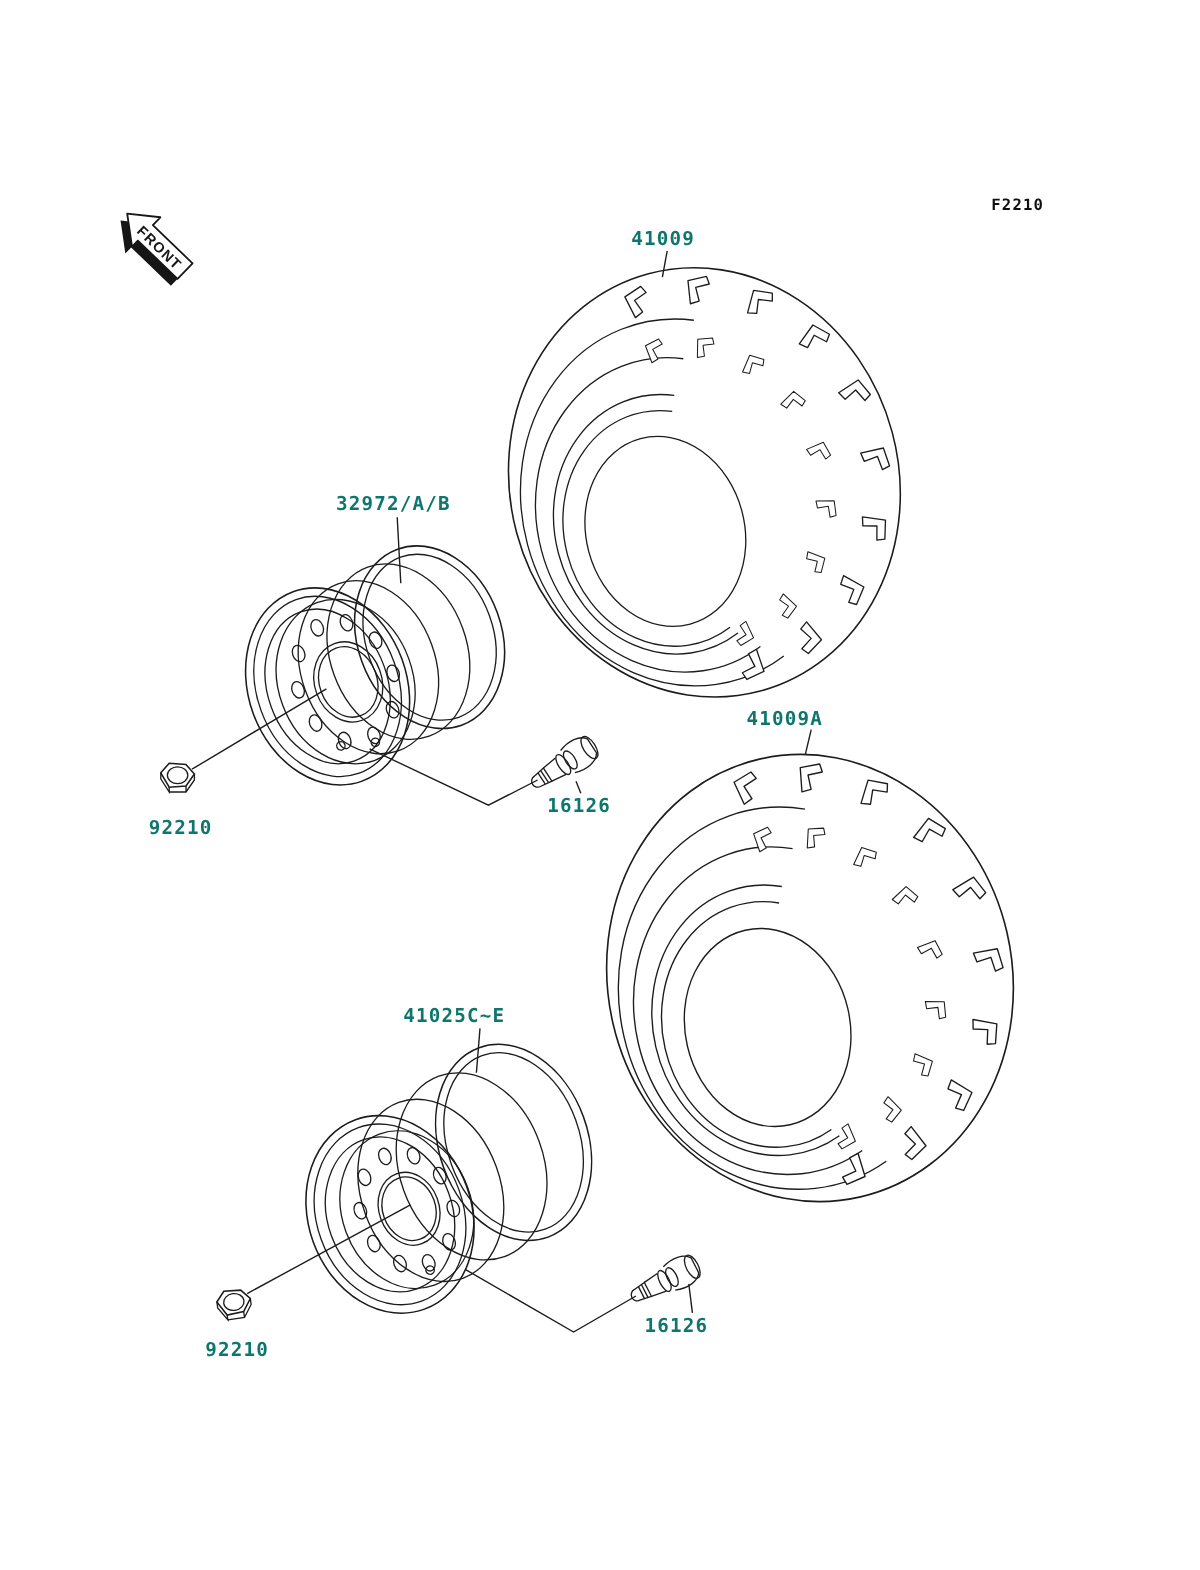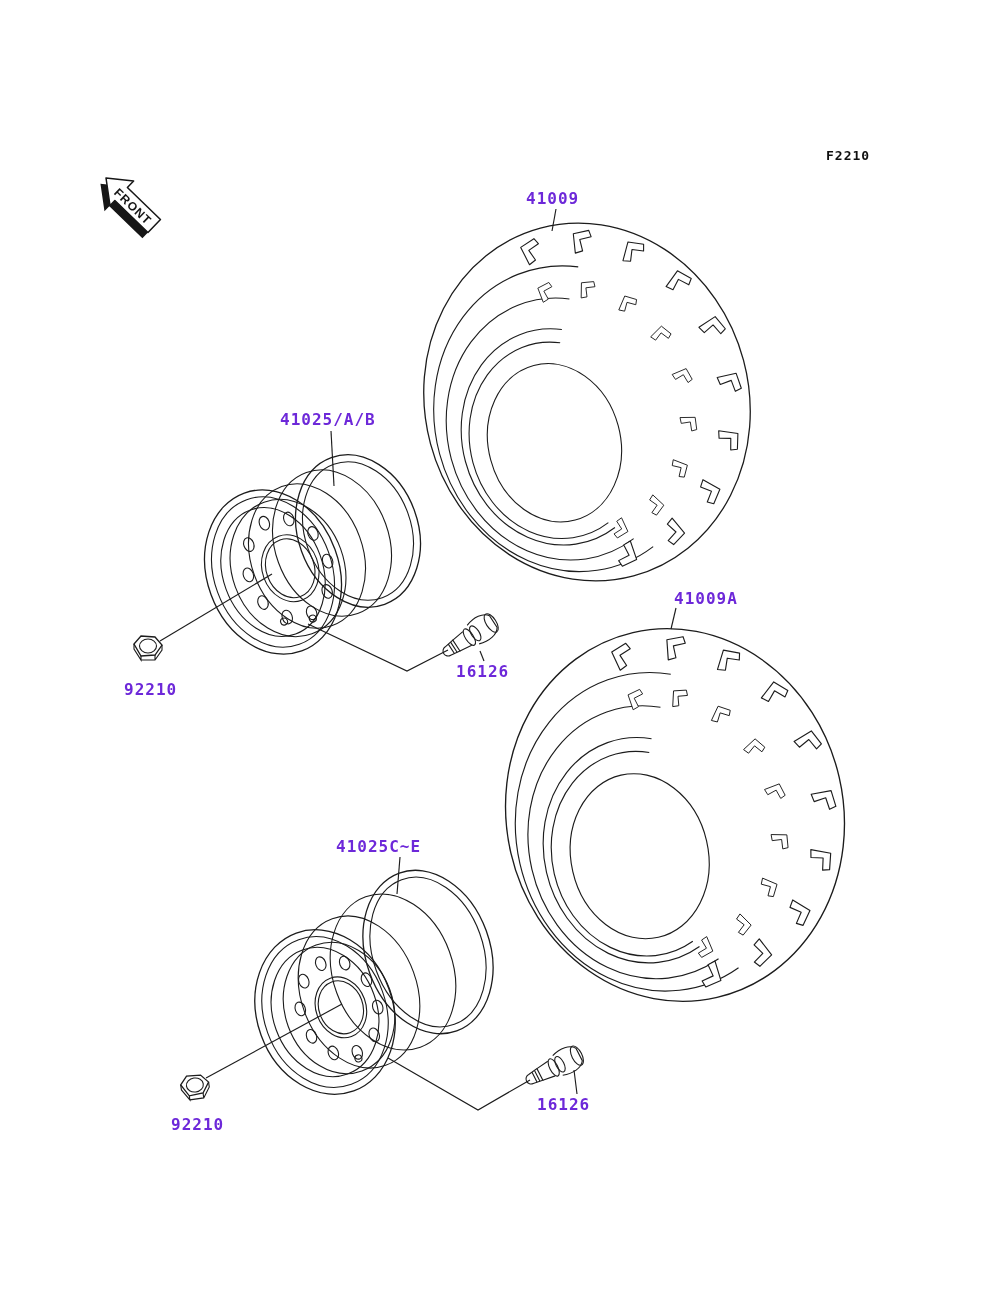--- a/index.html
+++ b/index.html
@@ -1,20 +1,20 @@
 <!DOCTYPE html>
 <html><head>
 <meta charset="utf-8">
 <style>
   html,body{margin:0;padding:0;background:#fff;}
   .page{position:relative;width:1000px;height:1308px;background:#ffffff;overflow:hidden;
         font-family:"DejaVu Sans Mono","Liberation Mono",monospace;}
   svg{position:absolute;left:0;top:0;}
   .plabel{position:absolute;font:bold 16px "DejaVu Sans Mono",monospace;letter-spacing:1px;
-          color:#6d28d9;white-space:nowrap;}
+          color:#0f766e;white-space:nowrap;}
   .flabel{position:absolute;font:bold 13px "DejaVu Sans Mono",monospace;letter-spacing:1px;
           color:#0f0f0f;white-space:nowrap;}
   .stroke{fill:none;stroke:#1c1c1c;stroke-width:1.3px;}
   .thin{fill:none;stroke:#1c1c1c;stroke-width:1.1px;}
   .leader{fill:none;stroke:#1c1c1c;stroke-width:1.15px;}
 </style>
 </head>
 <body>
 
 <div class="page">
@@ -173,31 +173,31 @@
   <use href="#valve" transform="translate(448,651) rotate(-33)"></use>
   <use href="#valve" transform="translate(531,1079) rotate(-27)"></use>
 
   <g transform="translate(106,178) rotate(44)">
     <polygon points="0,8 22,-9 22,0 68,0 68,18 22,18 22,25" fill="#161616"></polygon>
     <polygon points="0,0 22,-17 22,-8 68,-8 68,10 22,10 22,17" fill="#ffffff" stroke="#161616" stroke-width="1.5" stroke-linejoin="round"></polygon>
     <text x="16" y="6" font-family="Liberation Sans, sans-serif" font-size="12" font-weight="bold" letter-spacing="1" fill="#161616">FRONT</text>
   </g>
 </svg>
 
-<div class="flabel" style="left:826px;top:148px">F2210</div>
+<div class="flabel" style="left:826px;top:164px">F2210</div>
 
 <div class="plabel" style="left:526px;top:189px">41009</div>
 
-<div class="plabel" style="left:280px;top:410px">41025/A/B</div>
+<div class="plabel" style="left:280px;top:410px">32972/A/B</div>
 
 <div class="plabel" style="left:124px;top:680px">92210</div>
 
 <div class="plabel" style="left:456px;top:662px">16126</div>
 
-<div class="plabel" style="left:674px;top:589px">41009A</div>
+<div class="plabel" style="left:622px;top:589px">41009A</div>
 
 <div class="plabel" style="left:336px;top:837px">41025C~E</div>
 
 <div class="plabel" style="left:171px;top:1115px">92210</div>
 
 <div class="plabel" style="left:537px;top:1095px">16126</div>
 
 </div>
 
 </body></html>

